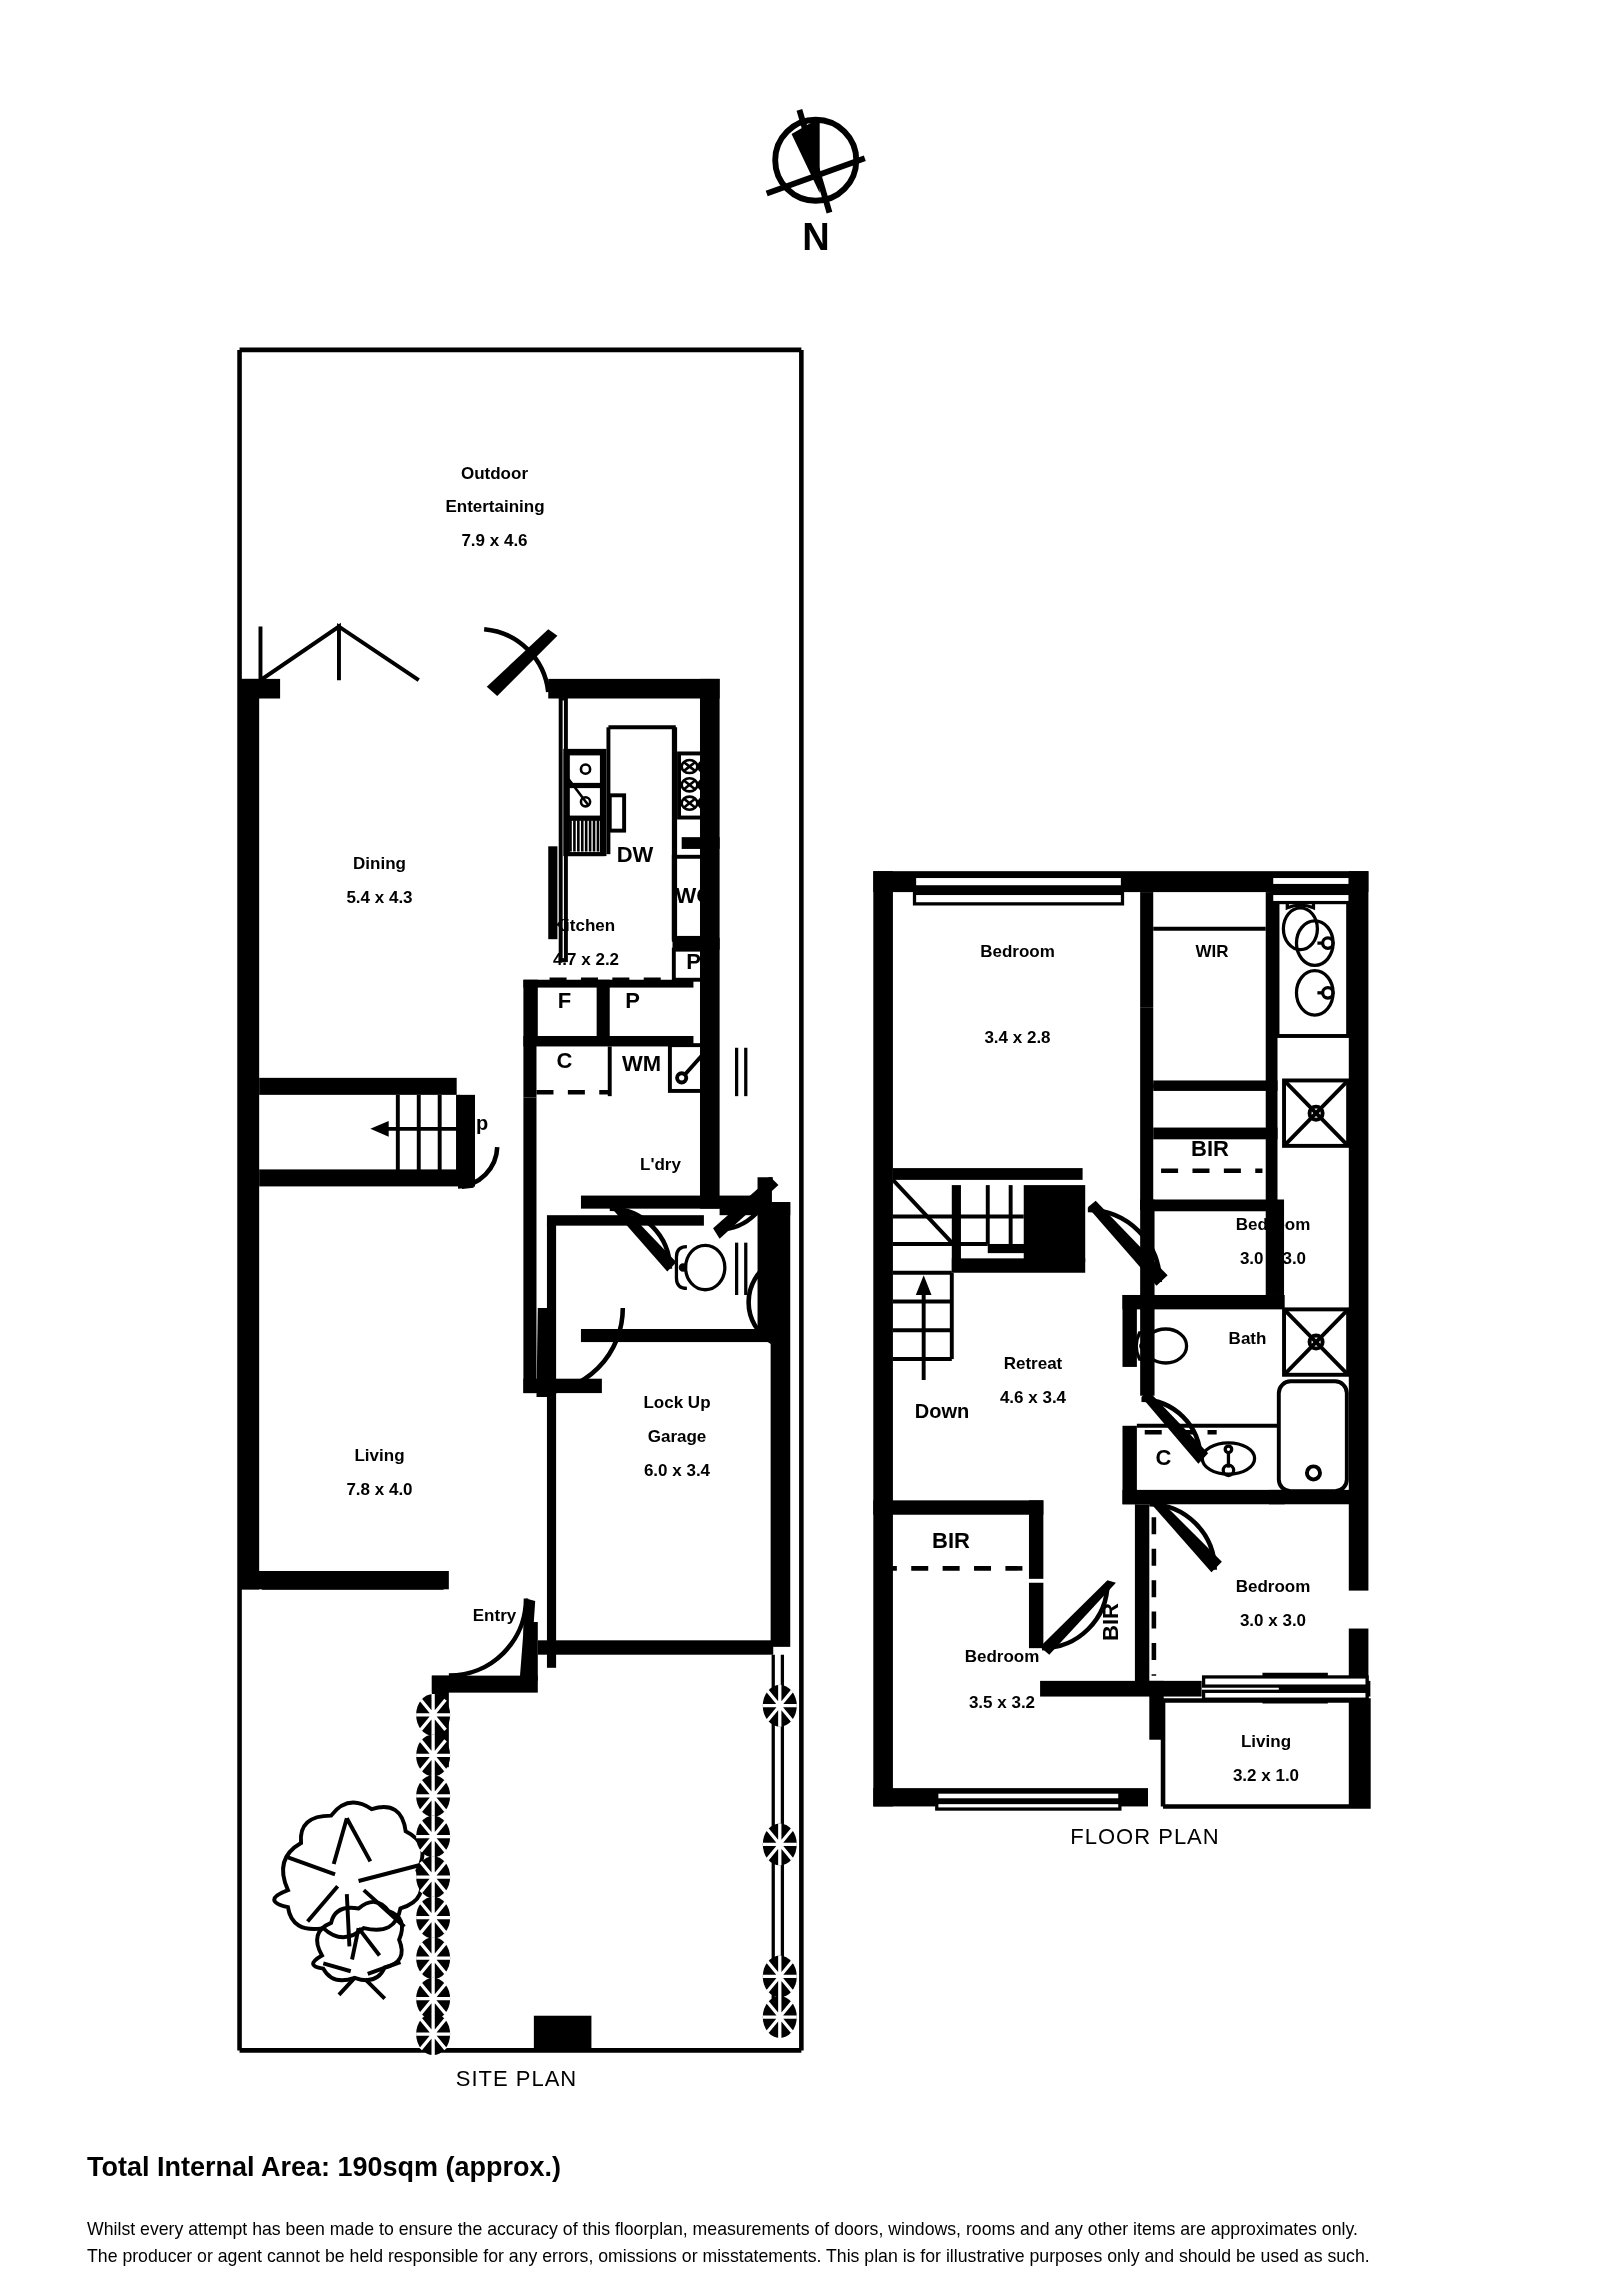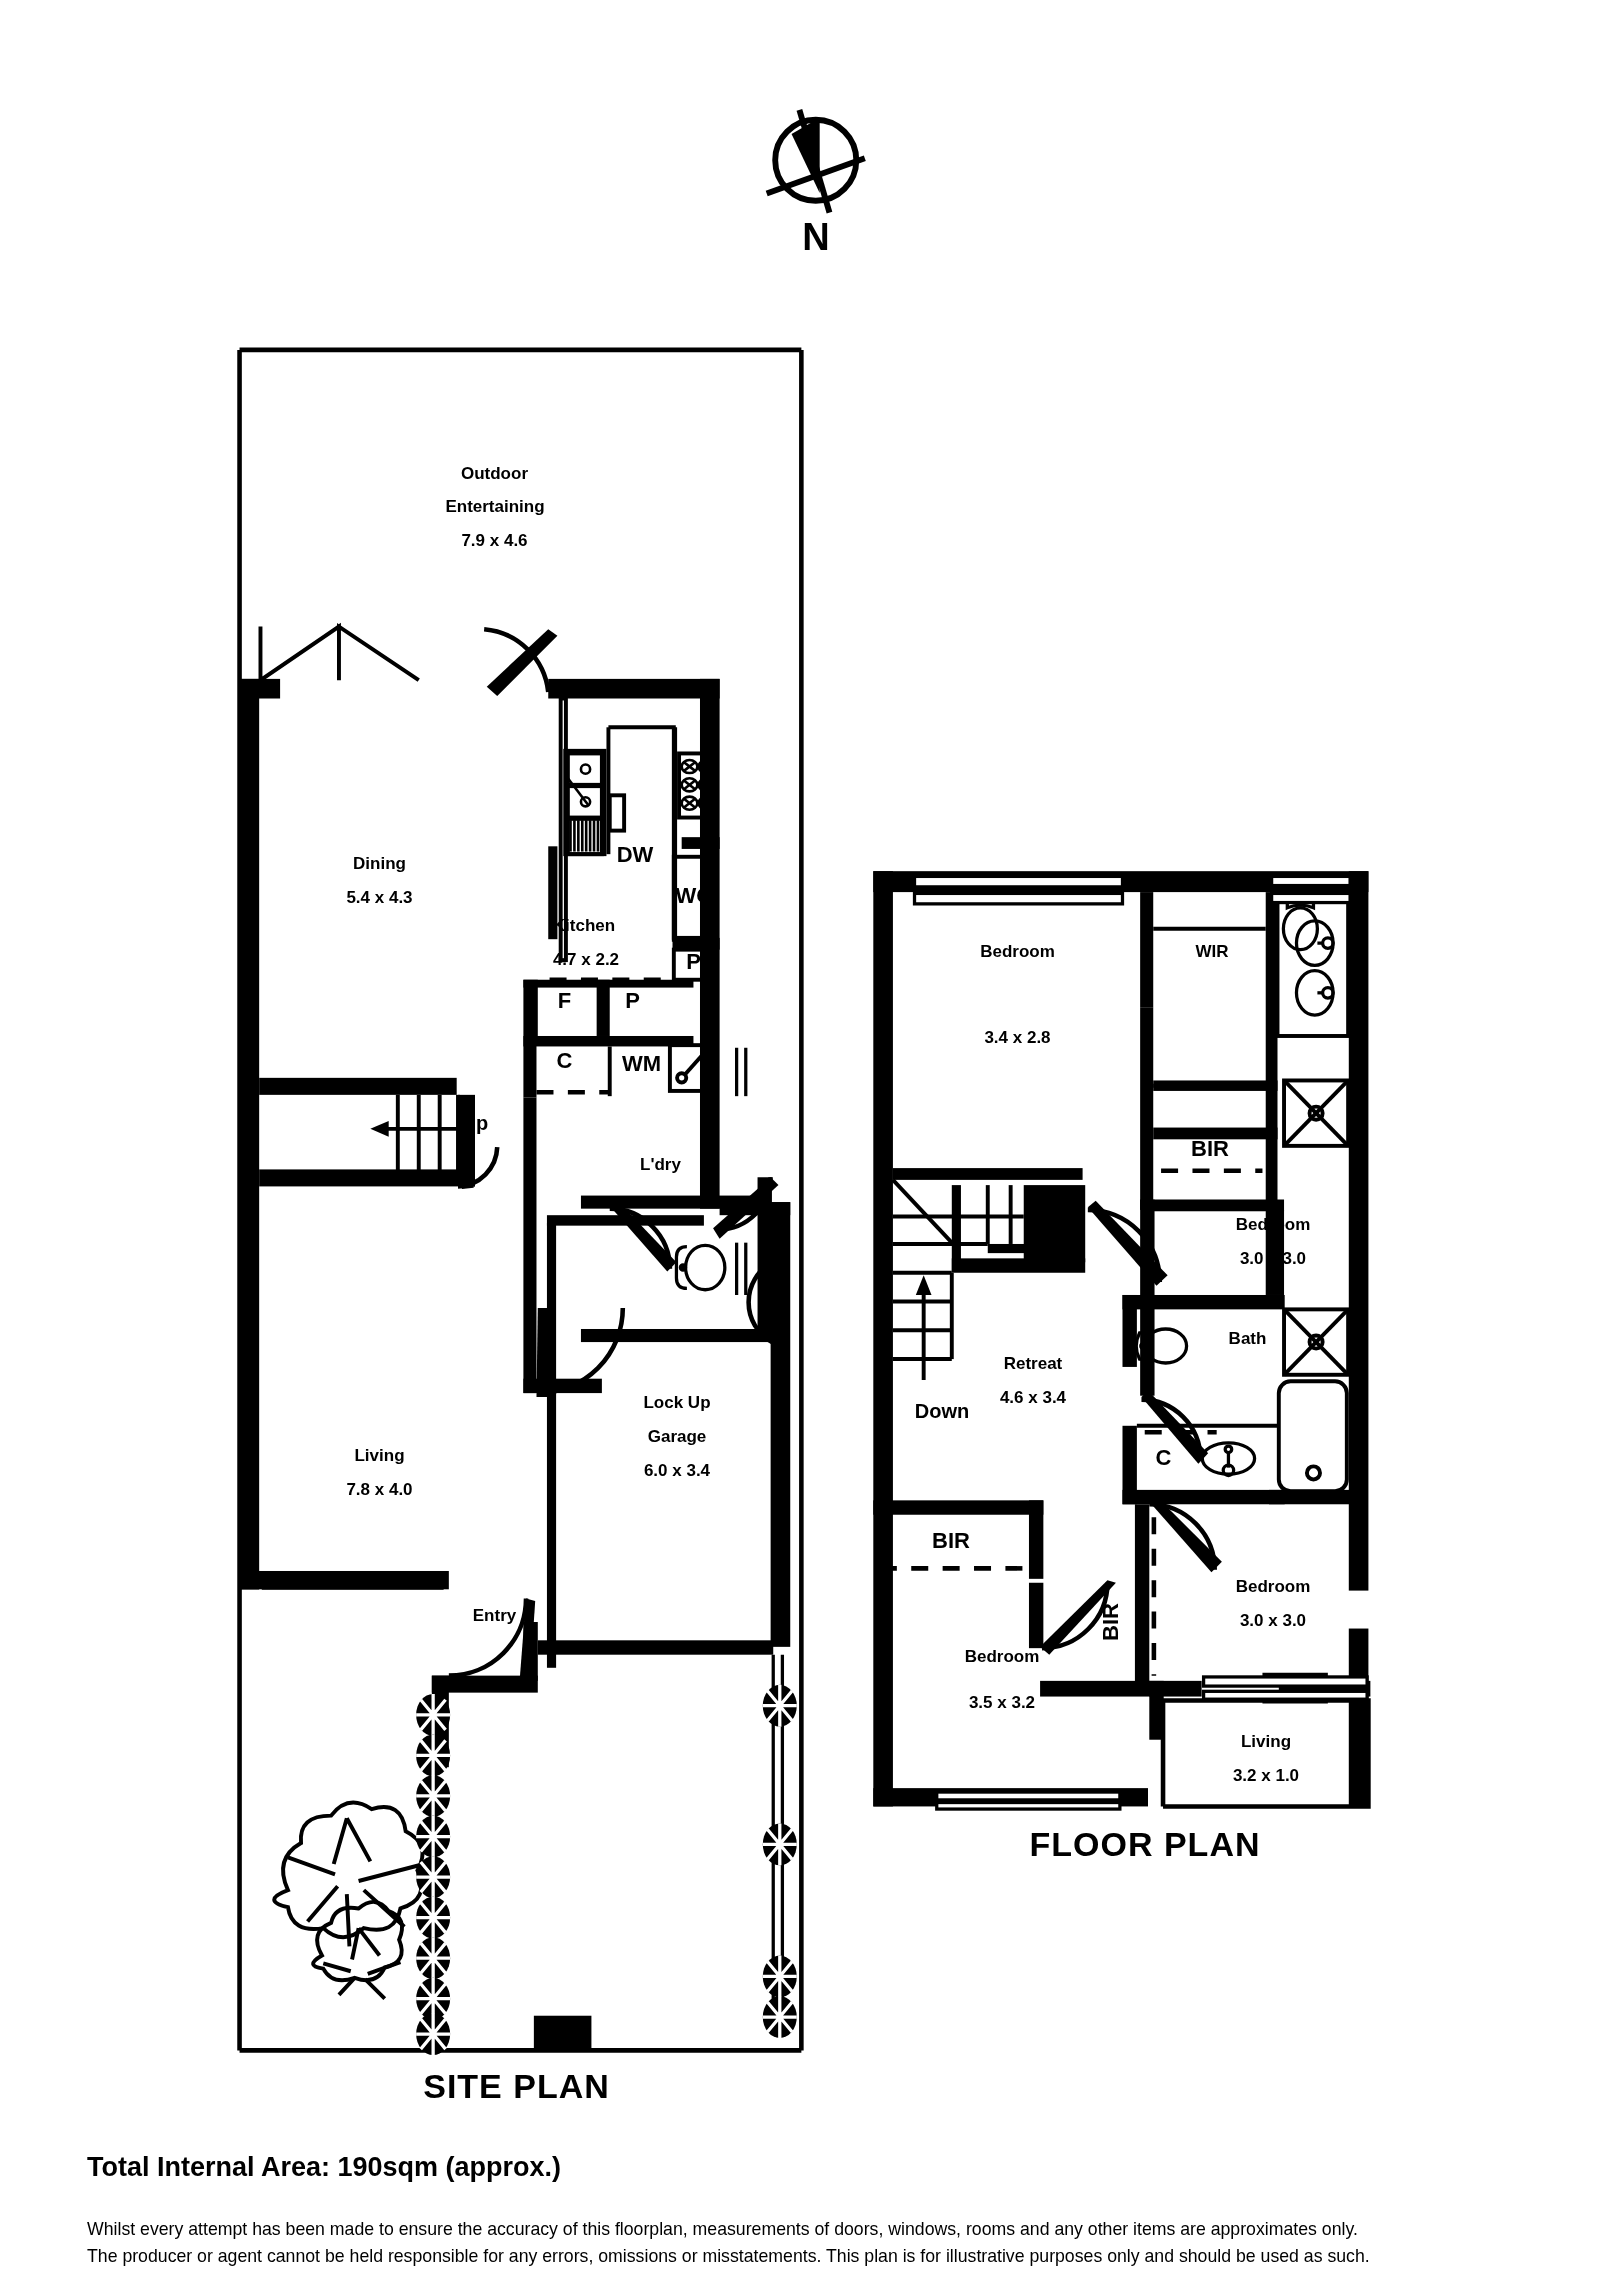--- a/index.html
+++ b/index.html
@@ -3,21 +3,21 @@
 <meta charset="utf-8">
 <style>
   html,body{margin:0;padding:0;background:#ffffff;}
   body{width:1623px;height:2295px;position:relative;font-family:"Liberation Sans",sans-serif;color:#000;}
   #root{position:absolute;left:0;top:0;width:1623px;height:2295px;}
   svg.plan{position:absolute;left:0;top:0;width:1623px;height:2295px;}
   .lbl{position:absolute;font-weight:bold;color:#000;text-align:center;line-height:1.12;white-space:pre;}
   .rm{font-size:17px;}
   .rm-s{font-size:22px;}
   .tiny{font-size:20px;}
-  .sec{font-size:34px;letter-spacing:1px;font-weight:bold;}
+  .sec{font-size:22px;letter-spacing:1px;font-weight:normal;}
   .northlbl{font-size:38px;font-weight:bold;}
   .area{position:absolute;font-size:27px;font-weight:bold;}
   .disc{position:absolute;font-size:17.7px;line-height:1.5;font-weight:normal;}
   .vert{writing-mode:vertical-rl;transform:rotate(180deg);}
 </style>
 </head>
 <body>
 
 <div id="root">
 

